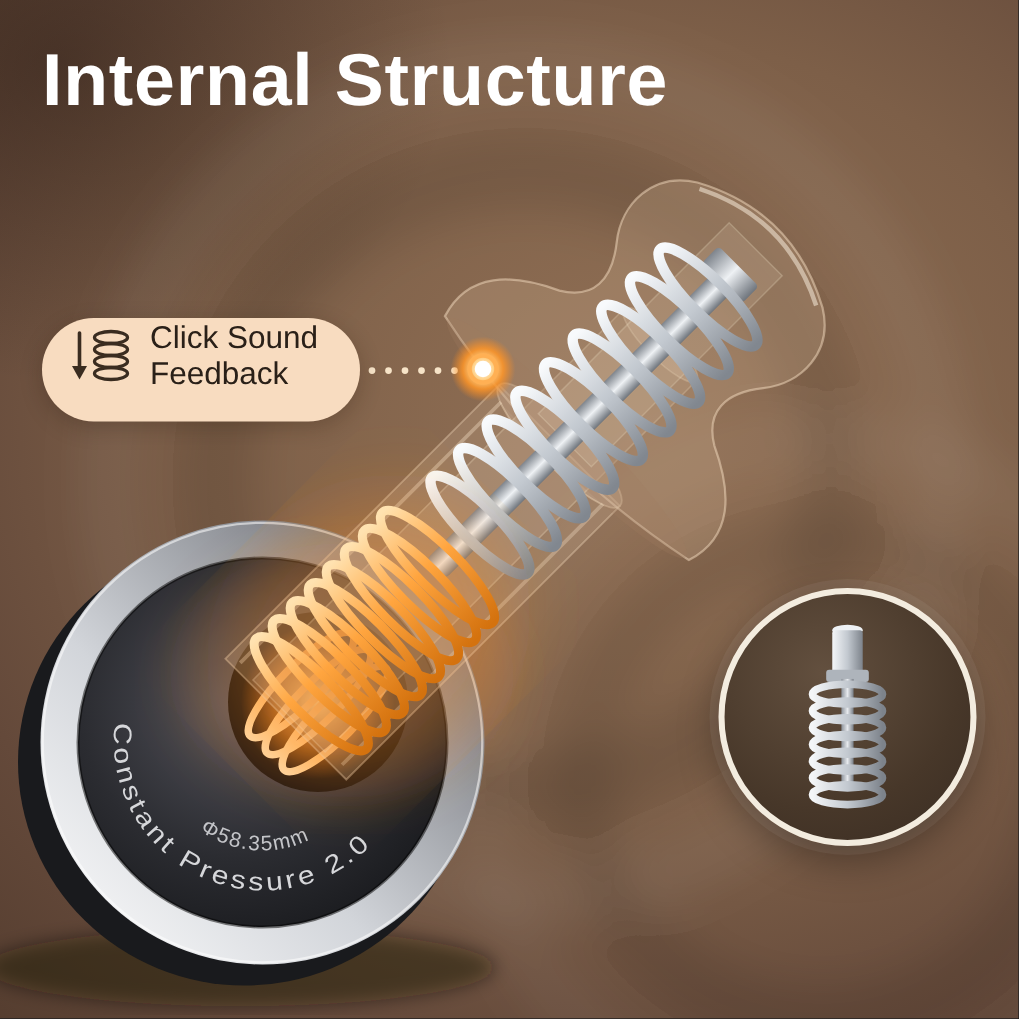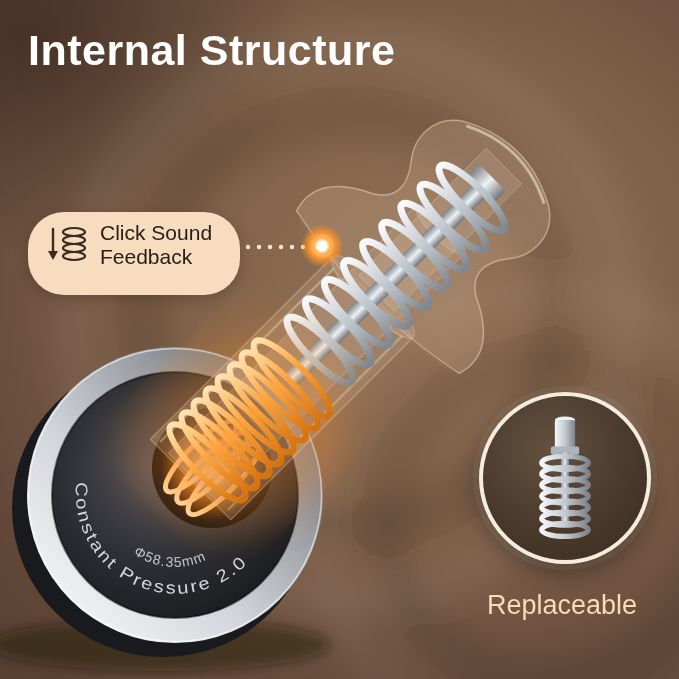--- a/index.html
+++ b/index.html
@@ -8,25 +8,25 @@
     font-family:"Liberation Sans",sans-serif;
     background:radial-gradient(95% 85% at 63% 42%, #927156 0%, #7d5f48 45%, #64493a 75%, #523b2d 100%);
   }
   .stage::before{
     content:"";position:absolute;inset:0;pointer-events:none;
     background:radial-gradient(55% 45% at 6% 6%, rgba(25,14,8,0.38), rgba(25,14,8,0) 70%);
   }
   .scene{position:absolute;left:0;top:0;}
   .title{
     position:absolute;left:28px;top:26px;margin:0;
-    font-size:43px;font-weight:700;letter-spacing:.5px;
+    font-size:49px;font-weight:700;letter-spacing:.5px;
     color:var(--title-text,#ffffff);
   }
   .callout{
-    position:absolute;left:28px;top:212px;width:212px;height:83px;
+    position:absolute;left:28px;top:212px;width:212px;height:69px;
     background:var(--callout-bg,#f8dcc0);
     border-radius:36px;display:flex;align-items:center;gap:10px;
     padding:0 10px 17px 14px;box-sizing:border-box;
     box-shadow:0 4px 14px rgba(40,24,12,0.25);
   }
   .callout-text{
     color:#2a2018;font-size:21px;line-height:1.16;font-weight:500;
   }
   .badge{
     position:absolute;left:479px;top:392px;width:164px;height:164px;
@@ -244,16 +244,15 @@
         <ellipse cx="50" cy="72" rx="23" ry="6.5"></ellipse>
         <ellipse cx="50" cy="83" rx="23" ry="6.5"></ellipse>
         <ellipse cx="50" cy="94" rx="23" ry="6.5"></ellipse>
         <ellipse cx="50" cy="105" rx="23" ry="6.5"></ellipse>
         <ellipse cx="50" cy="116" rx="23" ry="6.5"></ellipse>
       </g>
     </svg>
   </div>
 
   <div class="badge-caption">
-    <div>Replaceable</div>
   </div>
 
 </div>
 
 </body></html>

